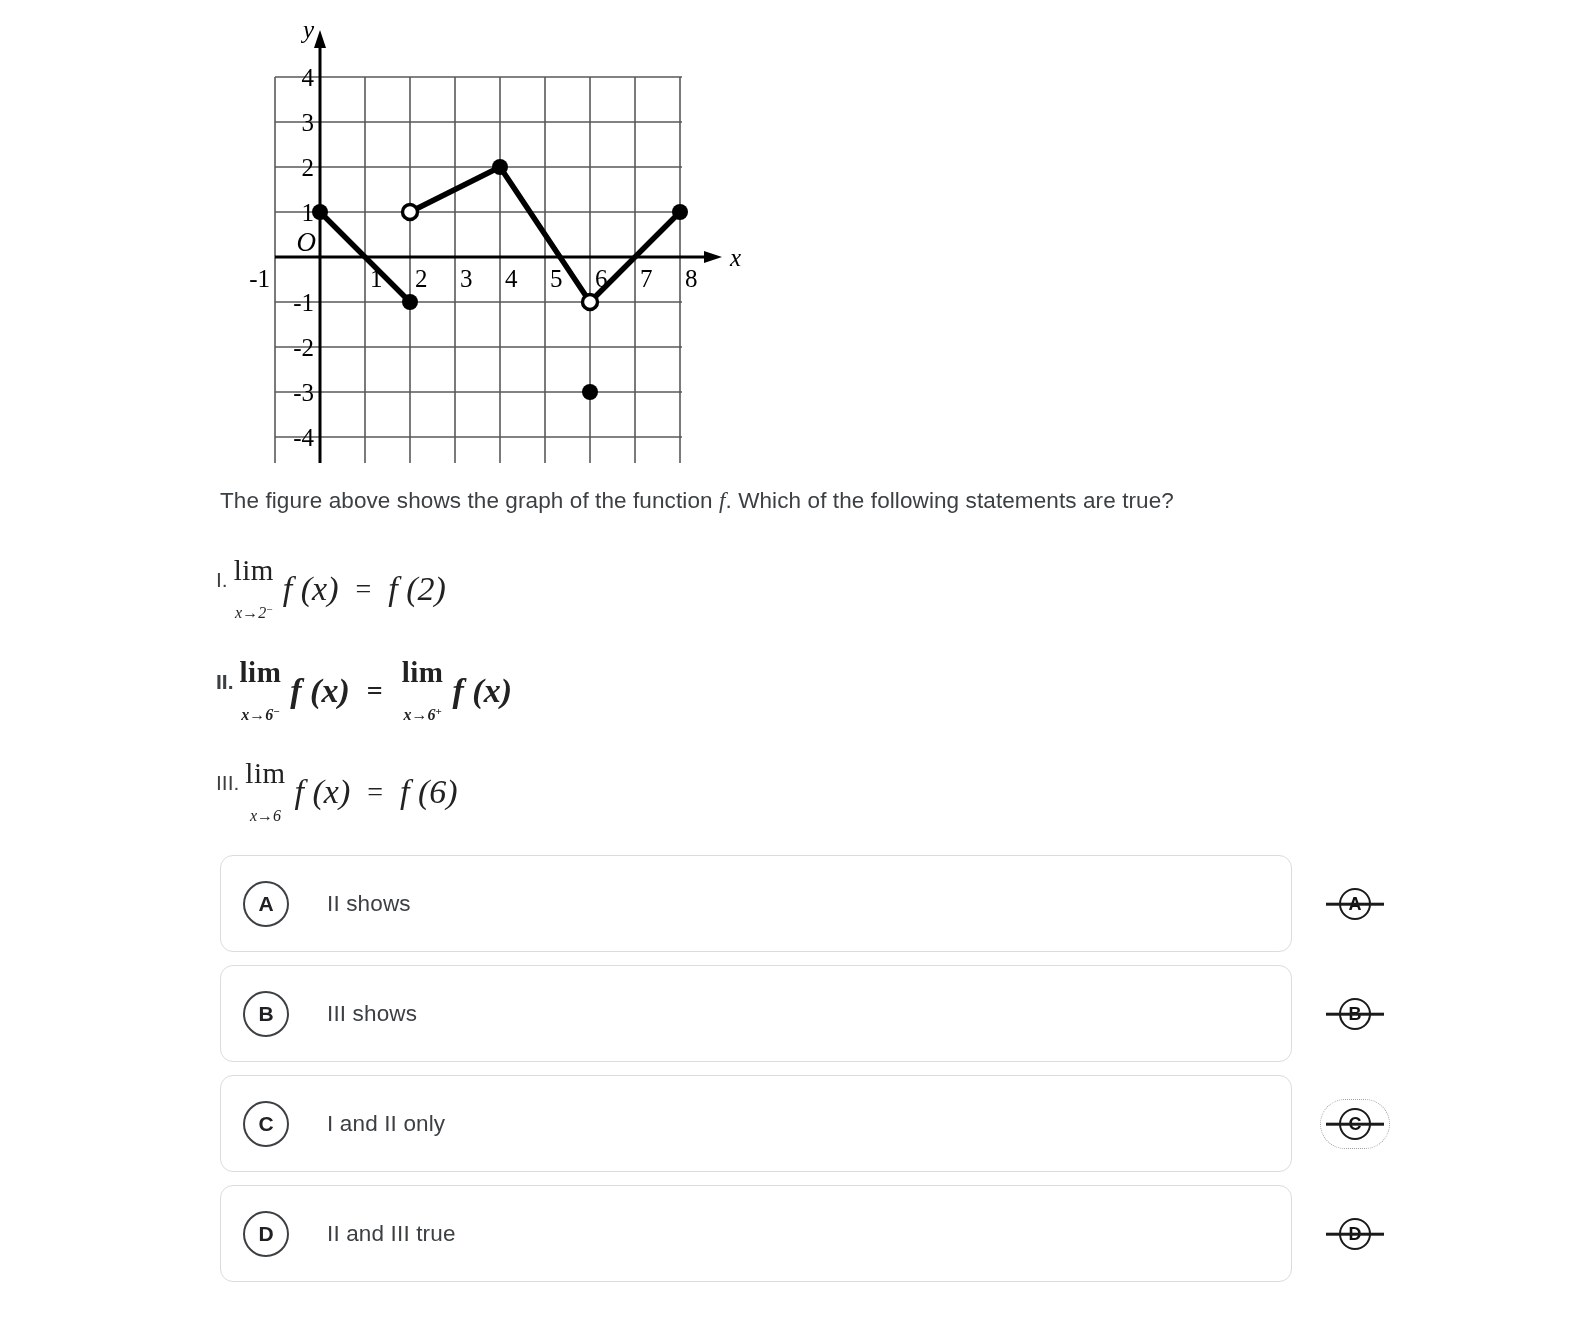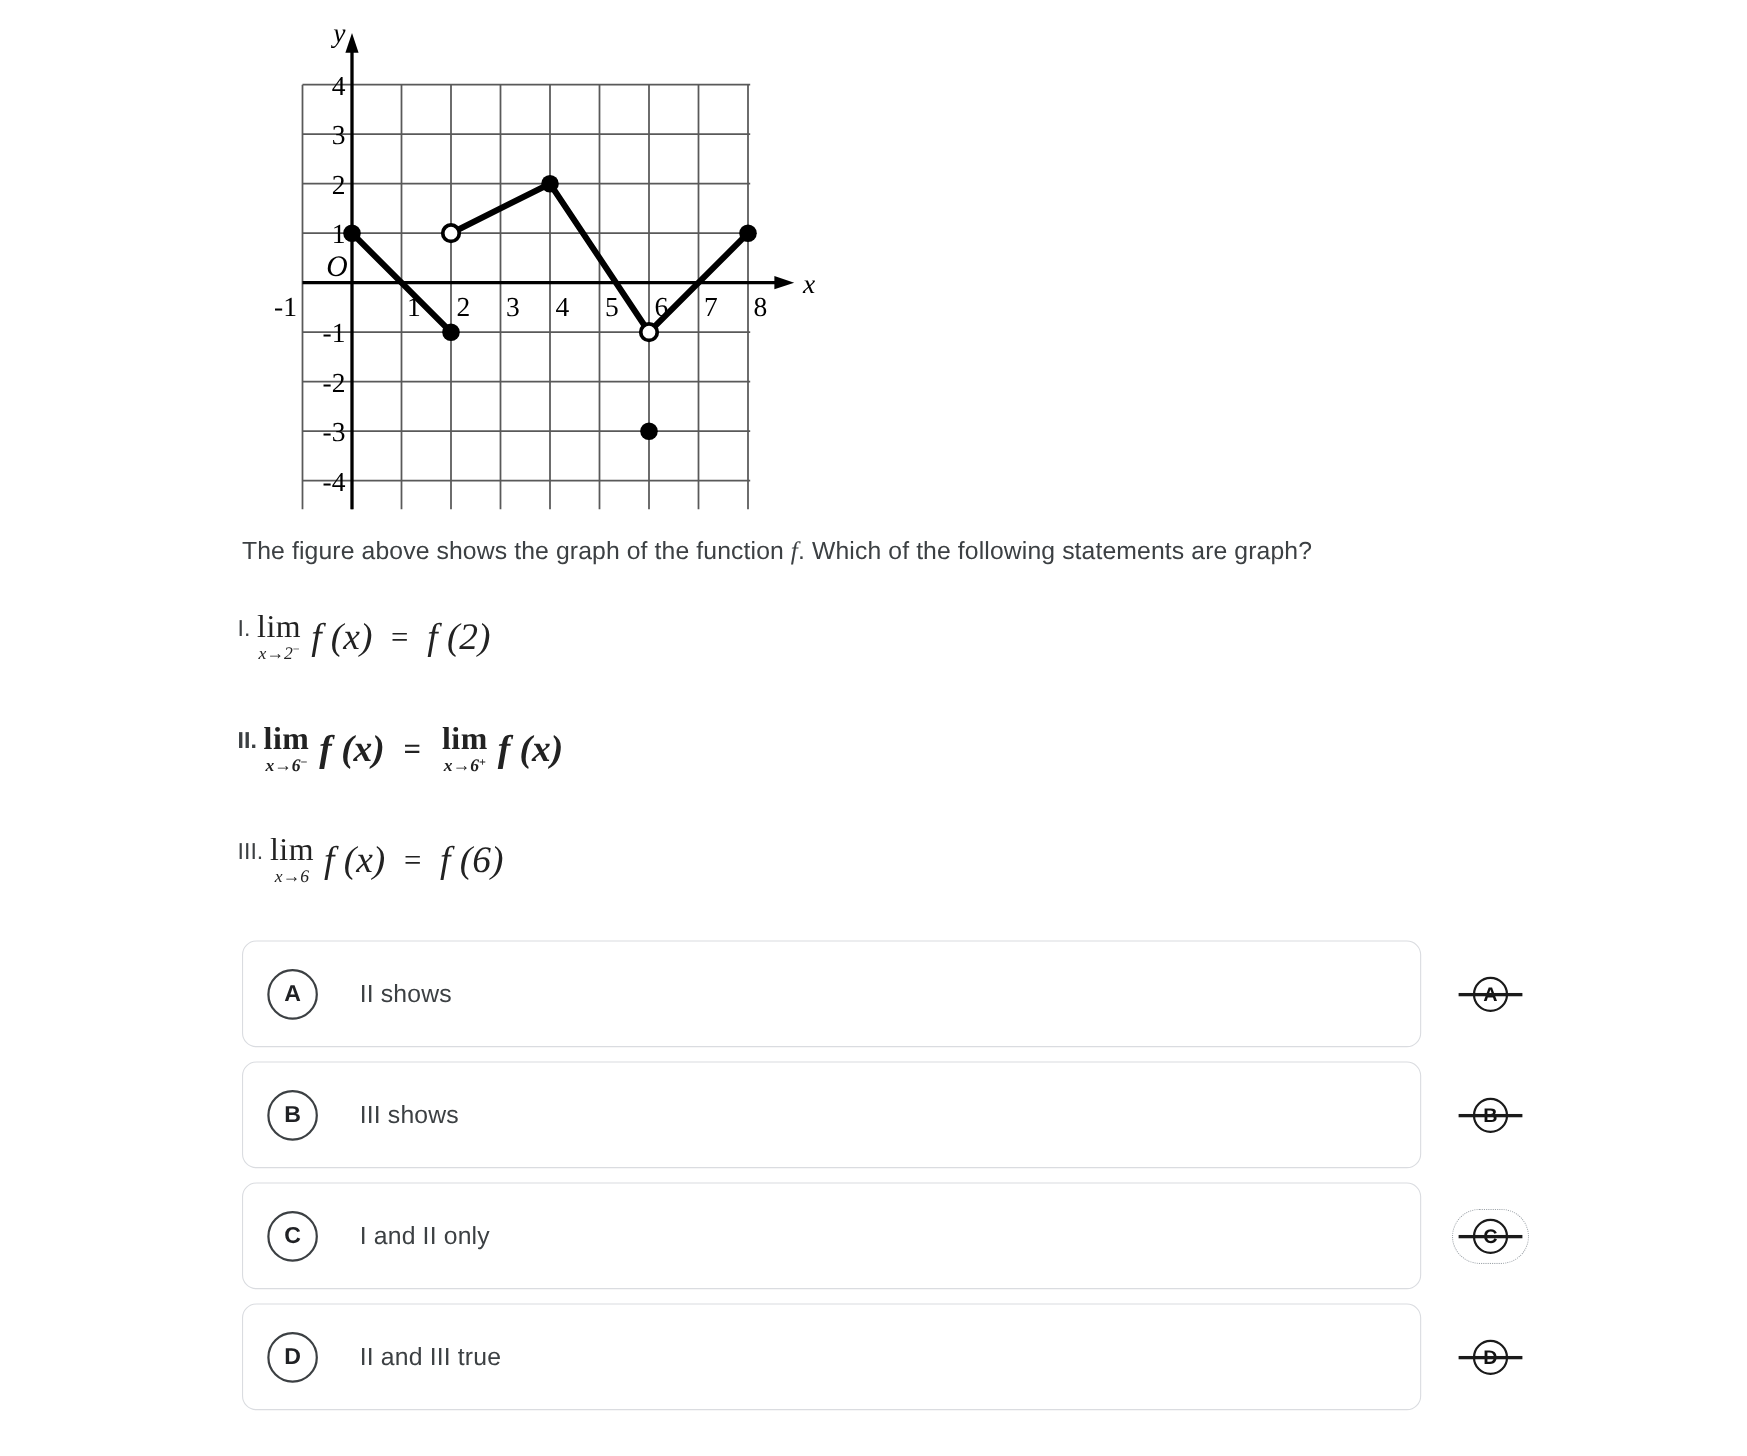--- a/index.html
+++ b/index.html
@@ -81,21 +81,21 @@
     display: block;
     font-size: 29px;
     line-height: 1.0;
     letter-spacing: 0.5px;
   }
   .limop .lim-sub {
     display: block;
     font-size: 16px;
     line-height: 1.15;
     font-style: italic;
-    margin-top: 0;
+    margin-top: 18px;
   }
   .limop .lim-sub sup {
     font-size: 11px;
     font-style: normal;
     vertical-align: 5px;
   }
   .fx {
     display: inline-block;
     vertical-align: middle;
     font-size: 34px;
@@ -283,21 +283,21 @@
     </g>
 
     <g fill="#ffffff" stroke="#000000" stroke-width="3.4">
       <circle cx="180" cy="204" r="7.5"></circle>
       <circle cx="360" cy="294" r="7.5"></circle>
     </g>
   </svg>
 </div>
 
 <div id="question-text">
-  <span>The figure above shows the graph of the function </span><span class="mathvar">f</span><span>. Which of the following statements are graph?</span>
+  <span>The figure above shows the graph of the function </span><span class="mathvar">f</span><span>. Which of the following statements are true?</span>
 </div>
 
 <div class="statement" id="stmt-1">
   <span class="stmt-num">I.</span><span class="mexpr">
     <span class="limop">
       <span class="lim-main">lim</span>
       <span class="lim-sub"><span>x→2</span><sup>−</sup></span>
     </span>
     <span class="fx"><i>f (x)</i></span>
     <span class="eqsign">=</span>

